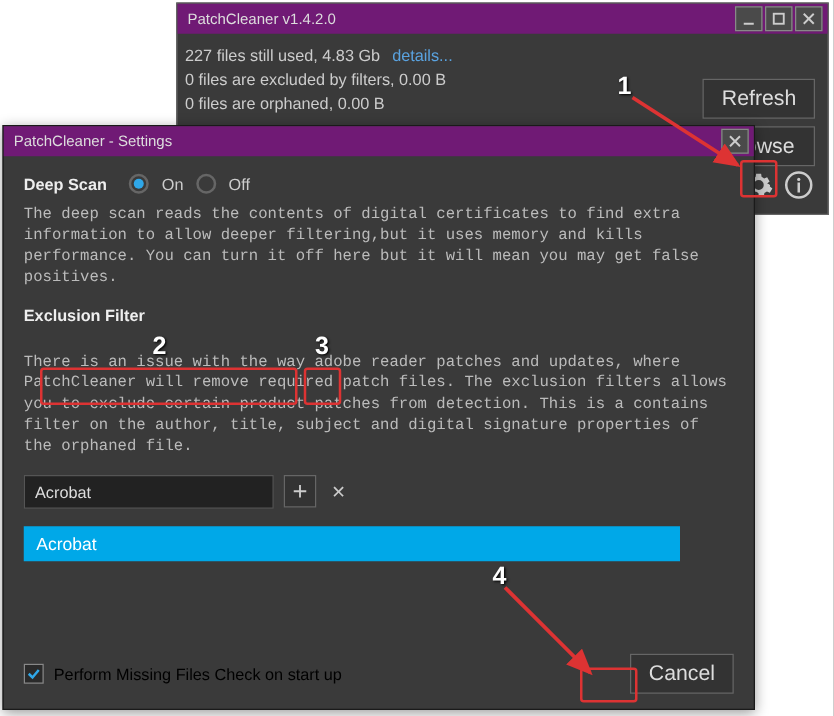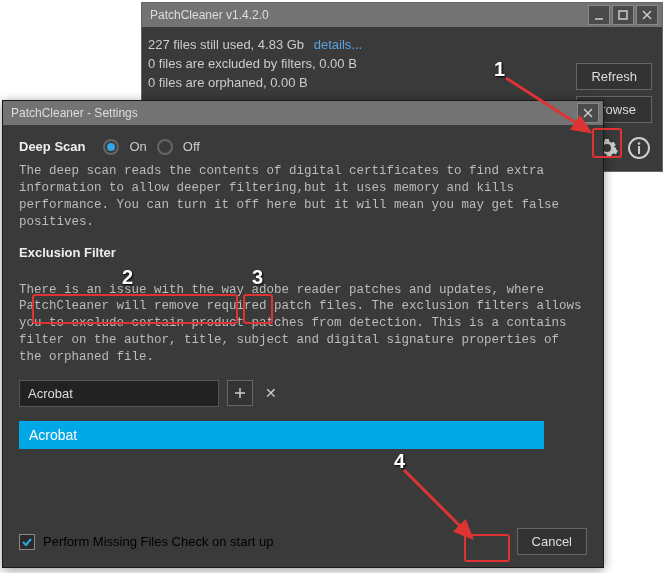--- a/index.html
+++ b/index.html
@@ -16,21 +16,21 @@
     position: absolute;
     left: 141px;
     top: 2px;
     width: 522px;
     height: 170px;
     background: #3a3a3a;
     border: 1px solid #666;
   }
   .titlebar {
     height: 24px;
-    background: #737373;
+    background: #701a75;
     display: flex;
     align-items: center;
     padding: 0 4px 0 8px;
     color: #ddd;
     font-size: 12px;
   }
   .titlebar .spacer { flex: 1; }
   .winbtn {
     width: 22px;
     height: 20px;
@@ -56,21 +56,21 @@
     display: flex;
     flex-direction: column;
     gap: 6px;
   }
   .btn {
     background: #333;
     border: 1px solid #666;
     color: #ddd;
     padding: 5px 14px;
     cursor: pointer;
-    font-size: 13px;
+    font-size: 17px;
   }
   .icon-row {
     position: absolute;
     right: 10px;
     top: 132px;
     display: flex;
     gap: 6px;
     align-items: center;
   }
   .icon-row .ico {
@@ -96,21 +96,21 @@
     color: #ccc;
   }
   .section-title {
     color: #eee;
     font-weight: 600;
     font-size: 13px;
     margin-bottom: 22px;
   }
   .radio-row {
     display: flex;
-    align-items: flex-start;
+    align-items: center;
     gap: 10px;
     margin-bottom: 8px;
   }
   .radio {
     width: 16px;
     height: 16px;
     border-radius: 50%;
     border: 2px solid #666;
     display: inline-flex;
     align-items: center;

